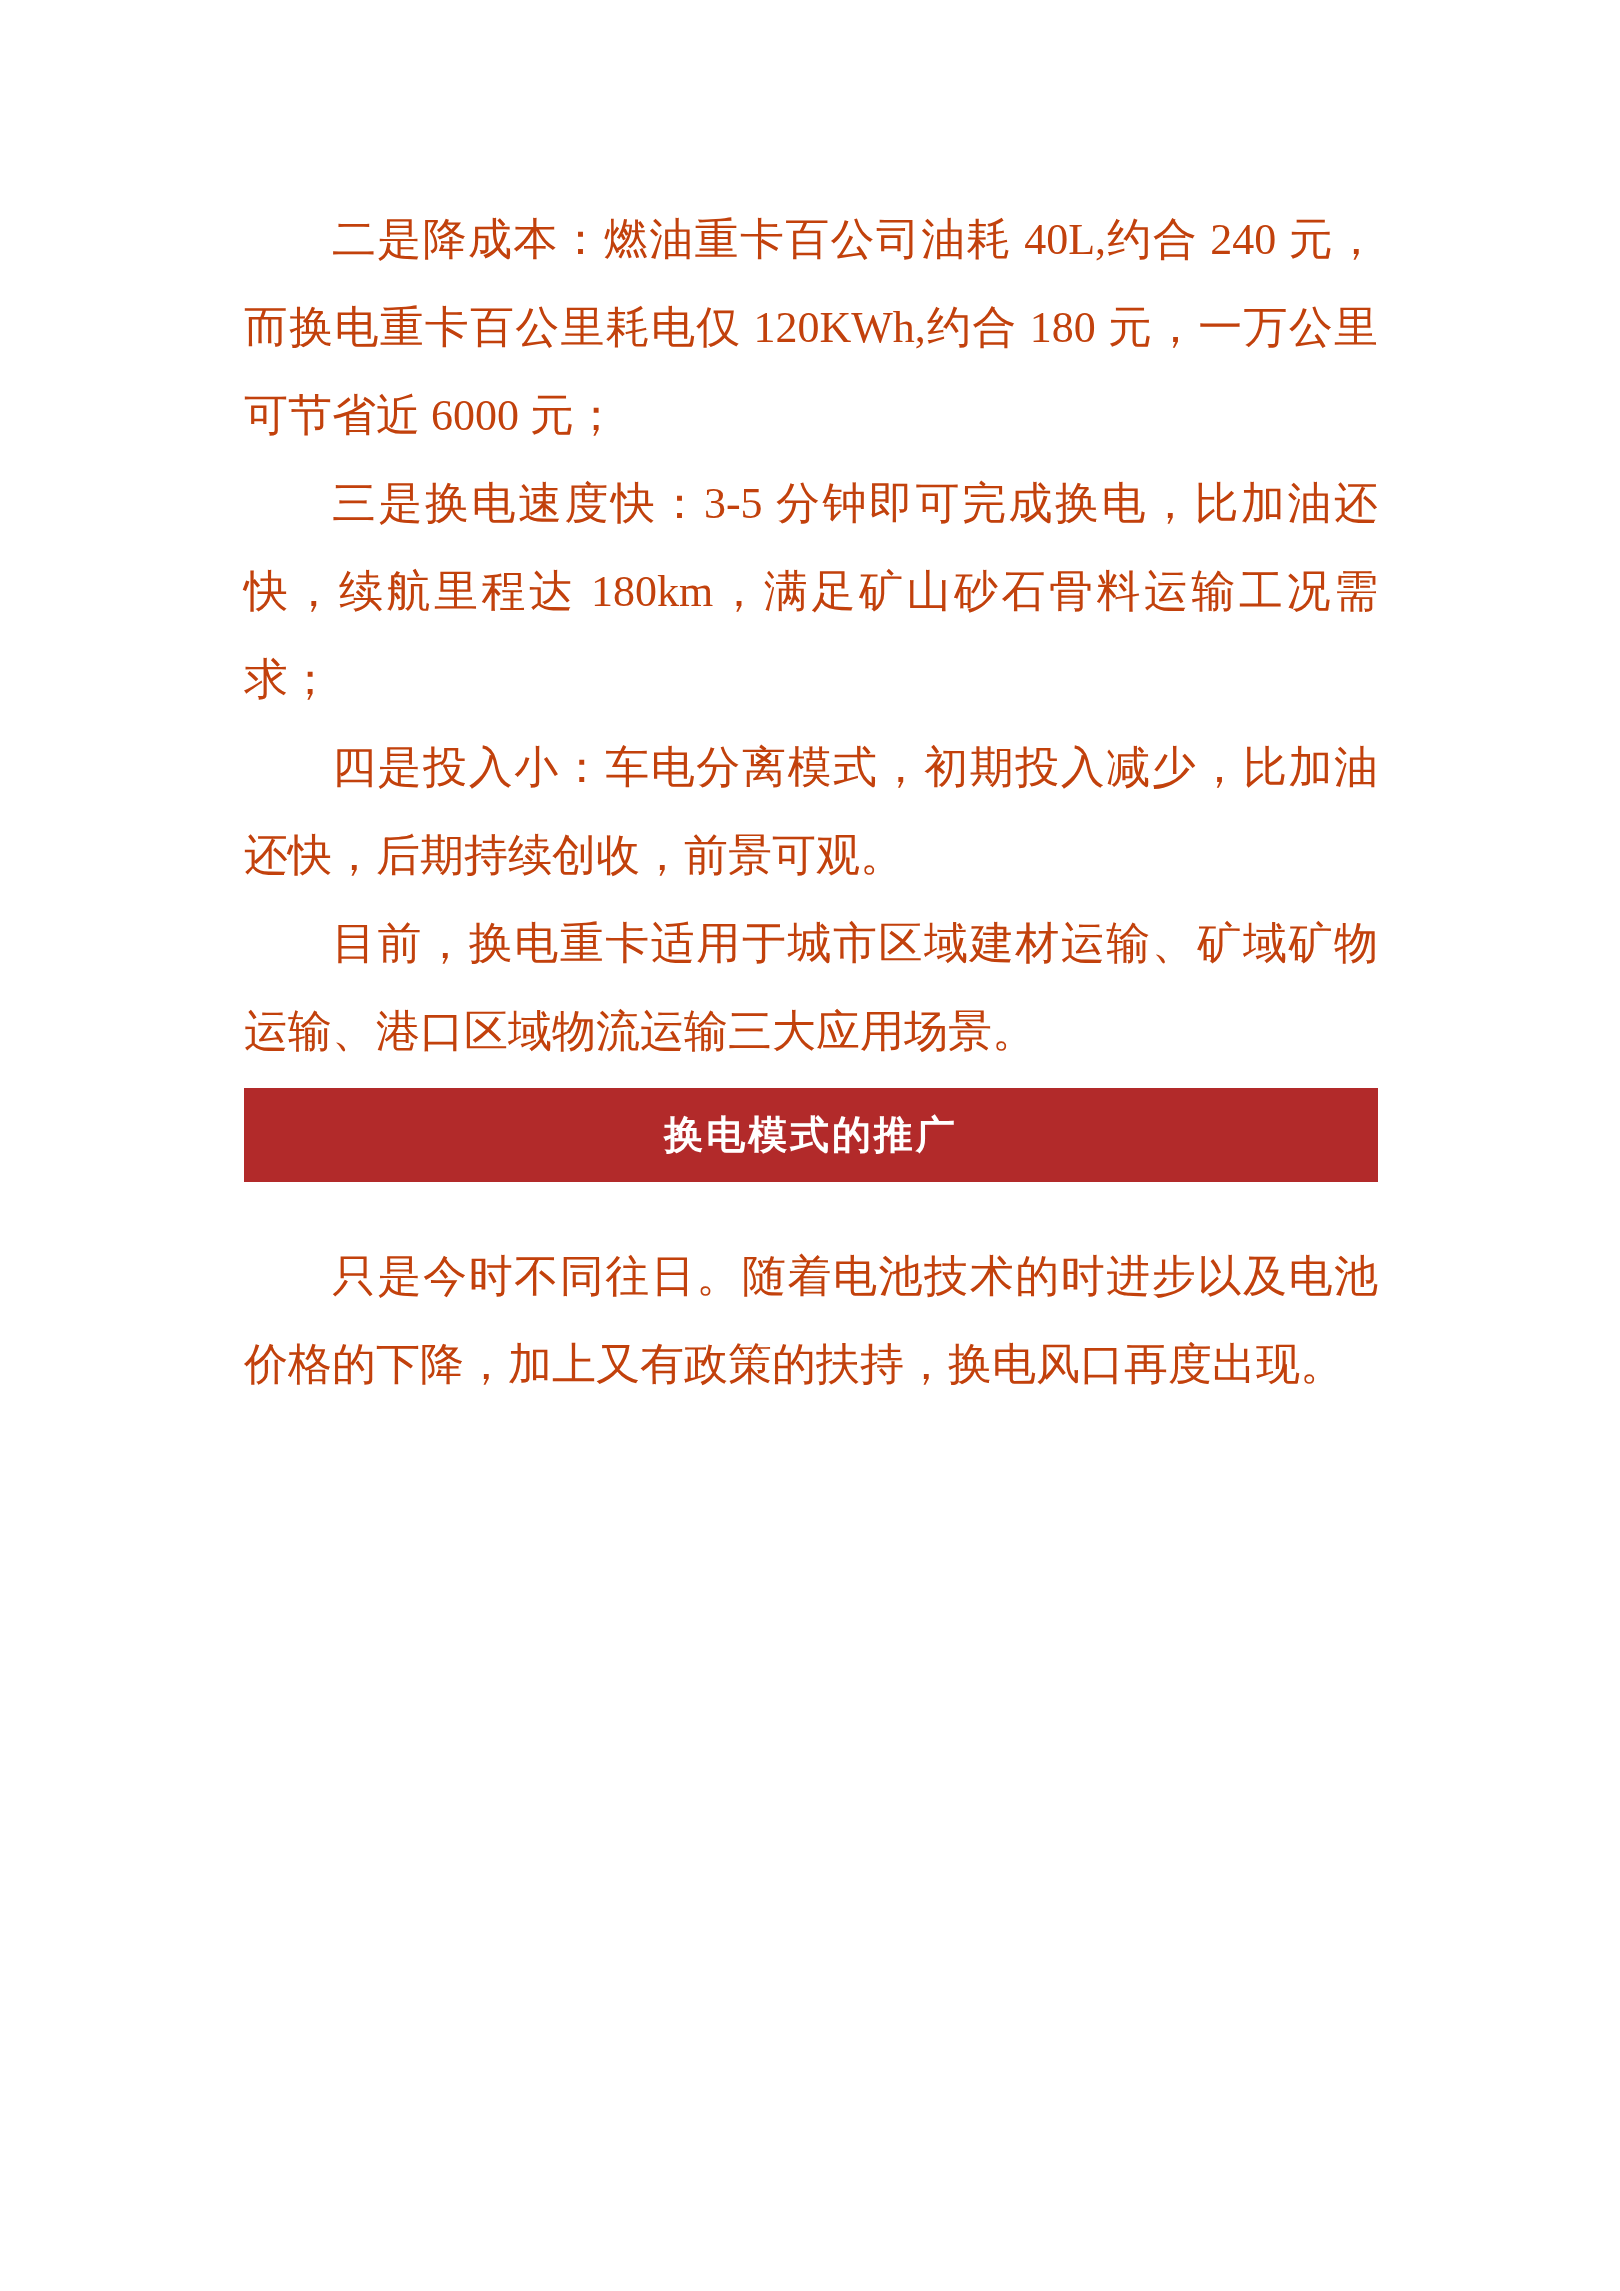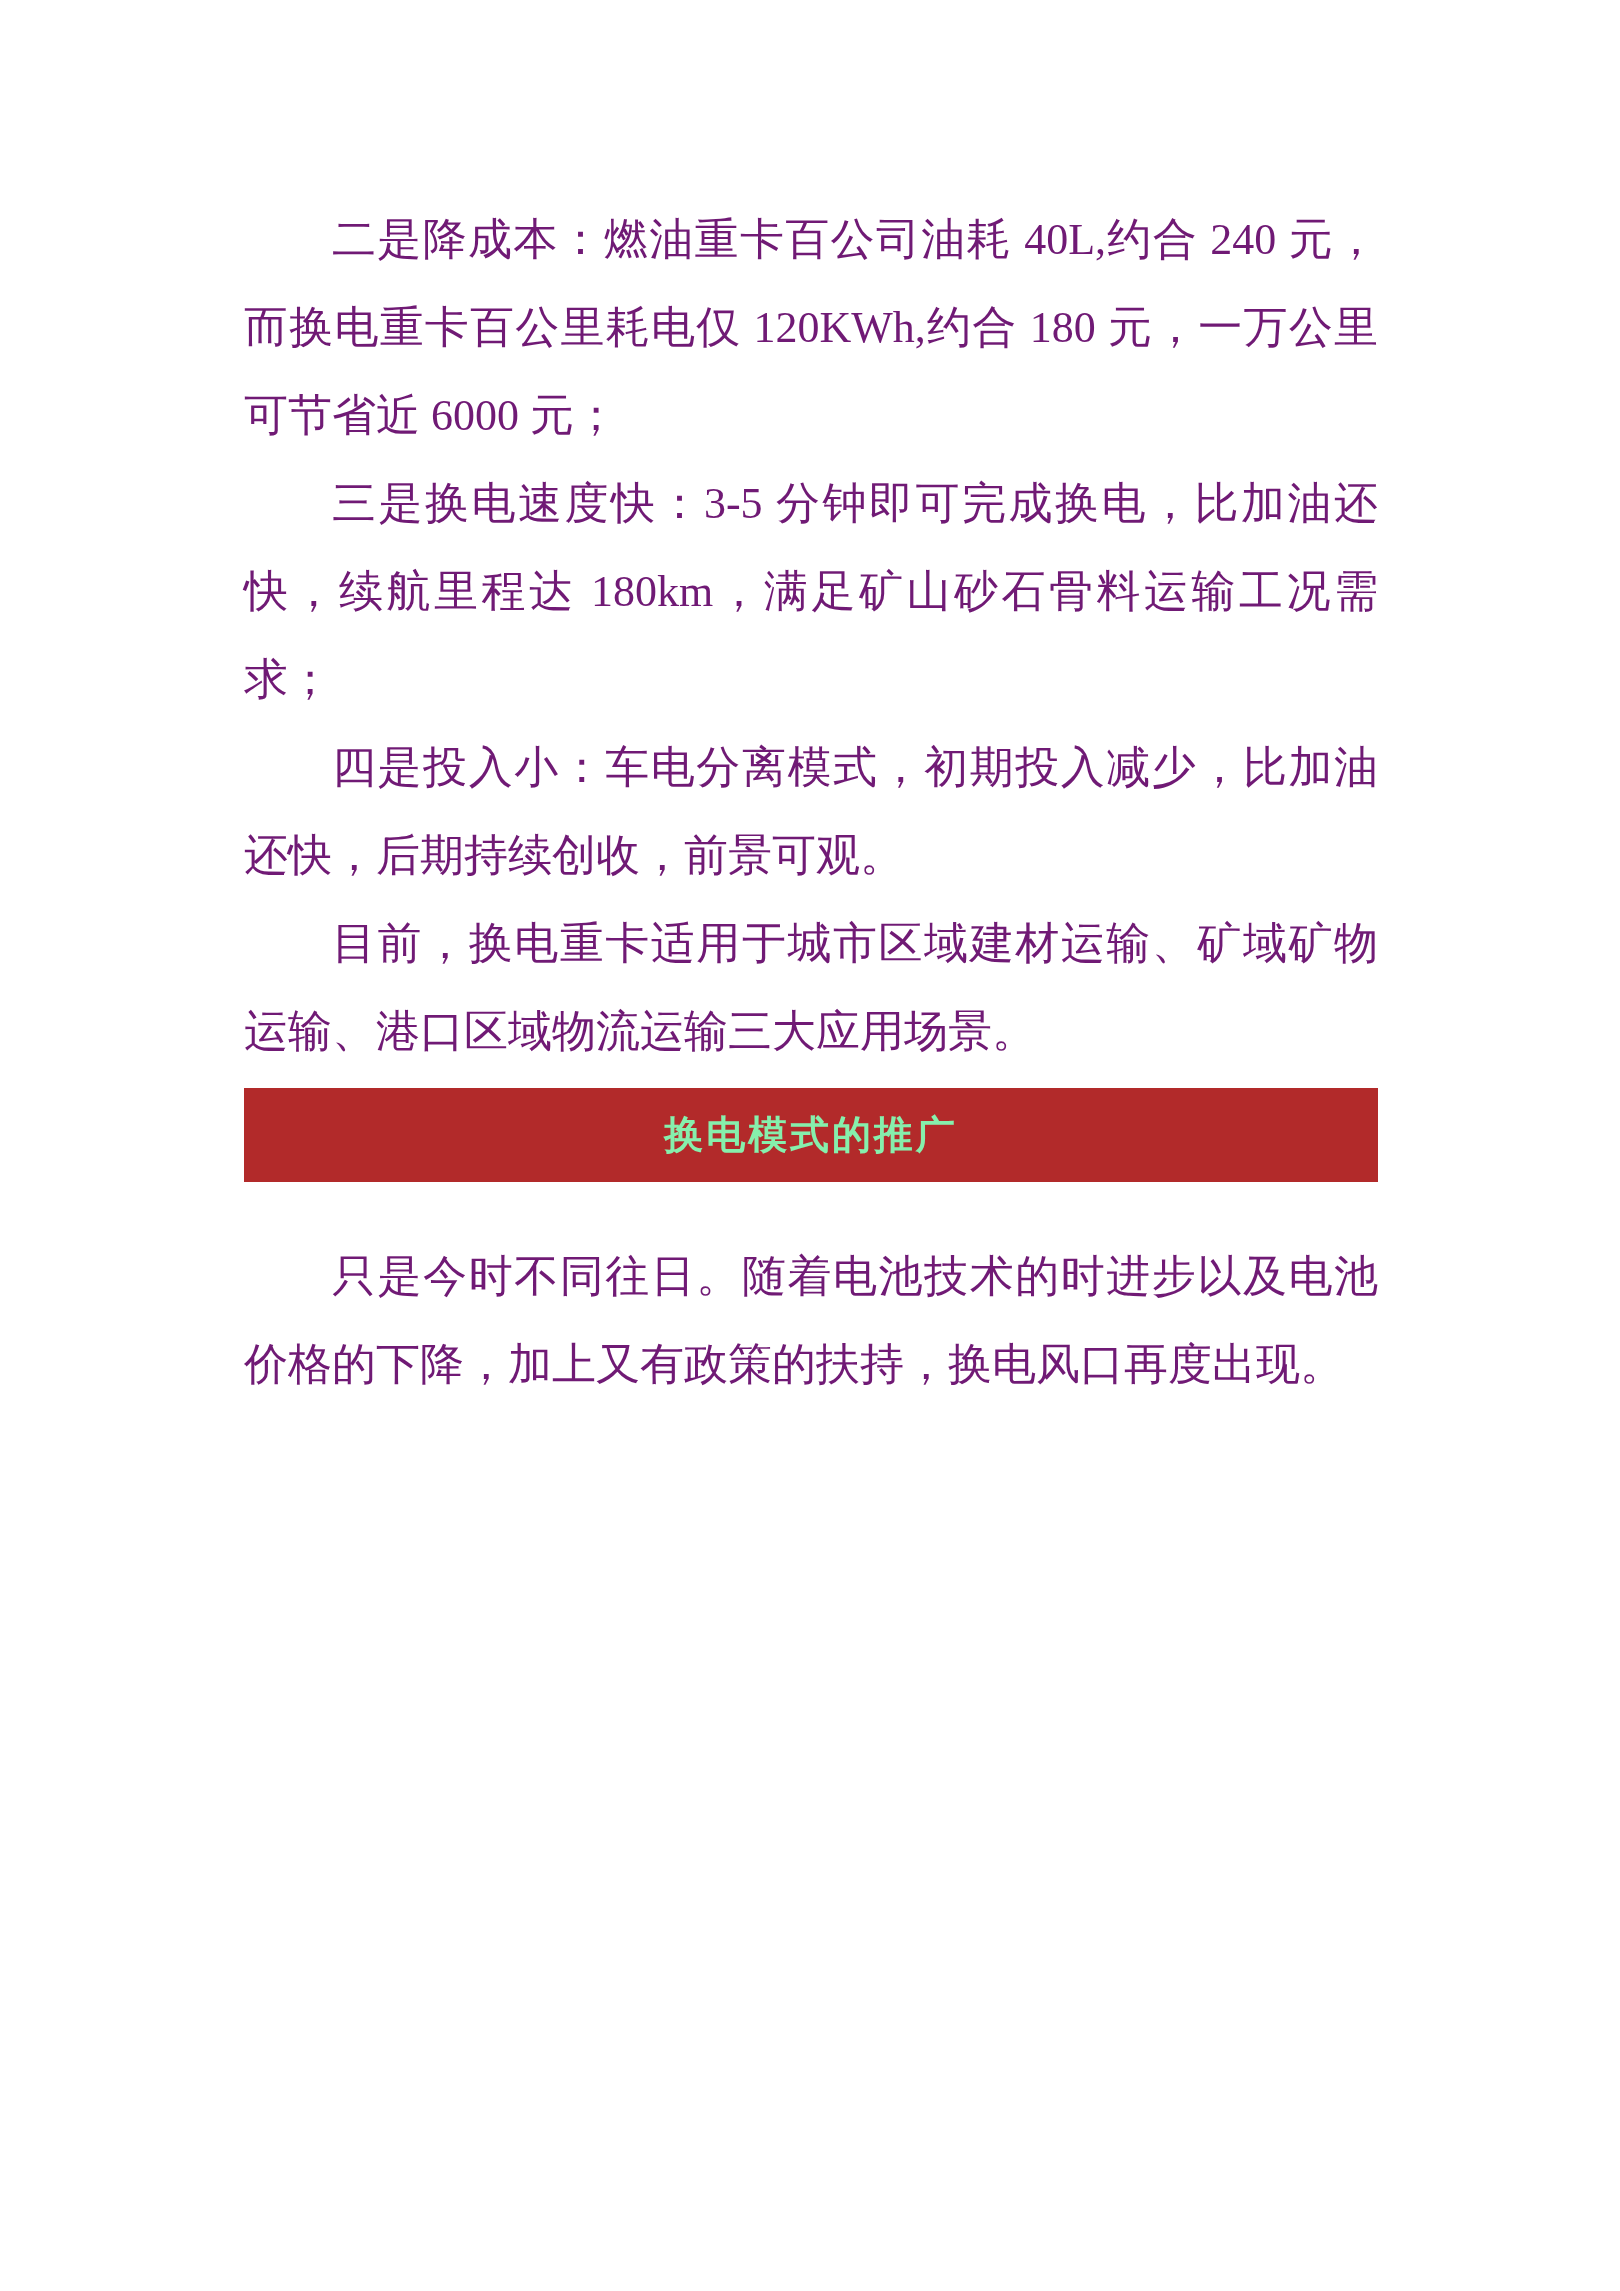--- a/index.html
+++ b/index.html
@@ -26,21 +26,21 @@
     position: absolute;
     left: 244px;
     top: 196px;
     width: 1134px;
   }
   .para {
     margin: 0;
     padding: 0;
     font-size: 44px;
     line-height: 88px;
-    color: #701a75;
+    color: #c2410c;
     text-align: justify;
     text-indent: 2em;
     font-family: "Liberation Serif", "DejaVu Serif", serif;
   }
   .banner {
     height: 94px;
     margin: 11.8px 0 51px 0;
     display: flex;
     align-items: center;
     justify-content: center;
@@ -59,21 +59,21 @@
   <div class="content">
 
     <p class="para">二是降成本：燃油重卡百公司油耗 40L,约合 240 元，而换电重卡百公里耗电仅 120KWh,约合 180 元，一万公里可节省近 6000 元；</p>
 
     <p class="para">三是换电速度快：3-5 分钟即可完成换电，比加油还快，续航里程达 180km，满足矿山砂石骨料运输工况需求；</p>
 
     <p class="para">四是投入小：车电分离模式，初期投入减少，比加油还快，后期持续创收，前景可观。</p>
 
     <p class="para">目前，换电重卡适用于城市区域建材运输、矿域矿物运输、港口区域物流运输三大应用场景。</p>
 
-    <div class="banner" style="background: rgb(178, 42, 42); color: #86efac;">
+    <div class="banner" style="background: rgb(178, 42, 42); color: #ffffff;">
       <span class="banner-text">换电模式的推广</span>
     </div>
 
 
     <p class="para">只是今时不同往日。随着电池技术的时进步以及电池价格的下降，加上又有政策的扶持，换电风口再度出现。</p>
 
 
 
   </div>
 </div>

